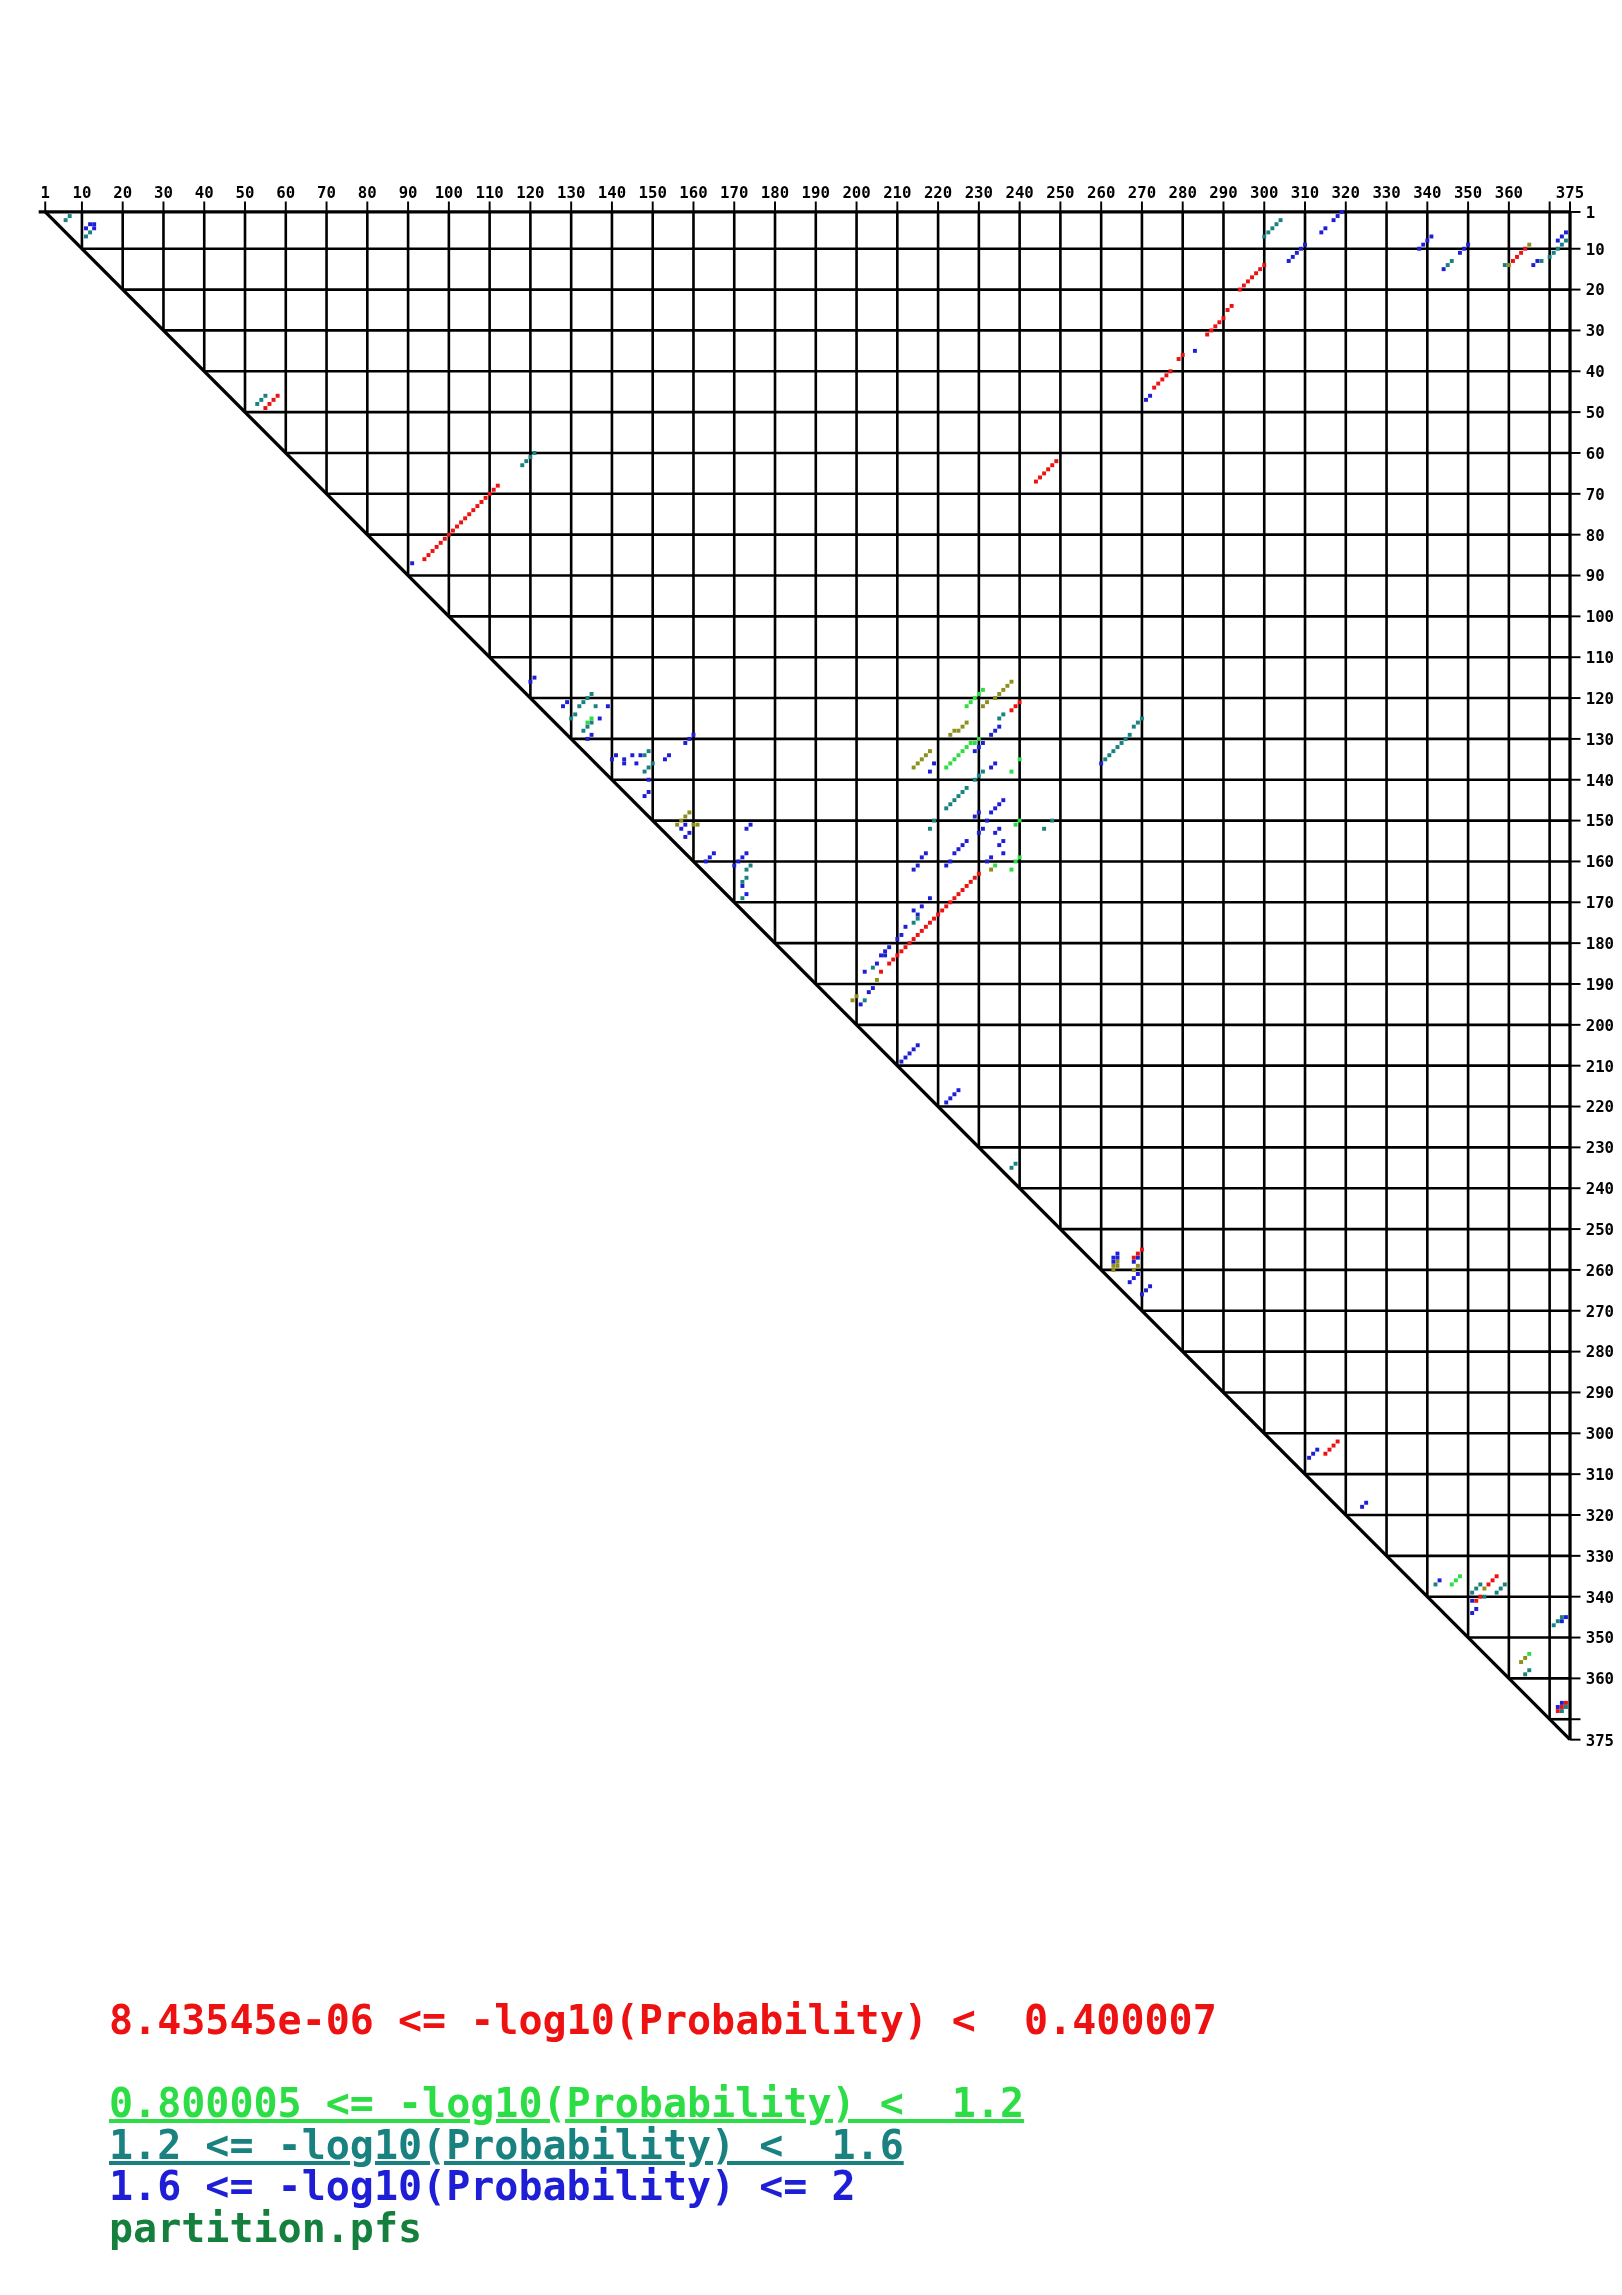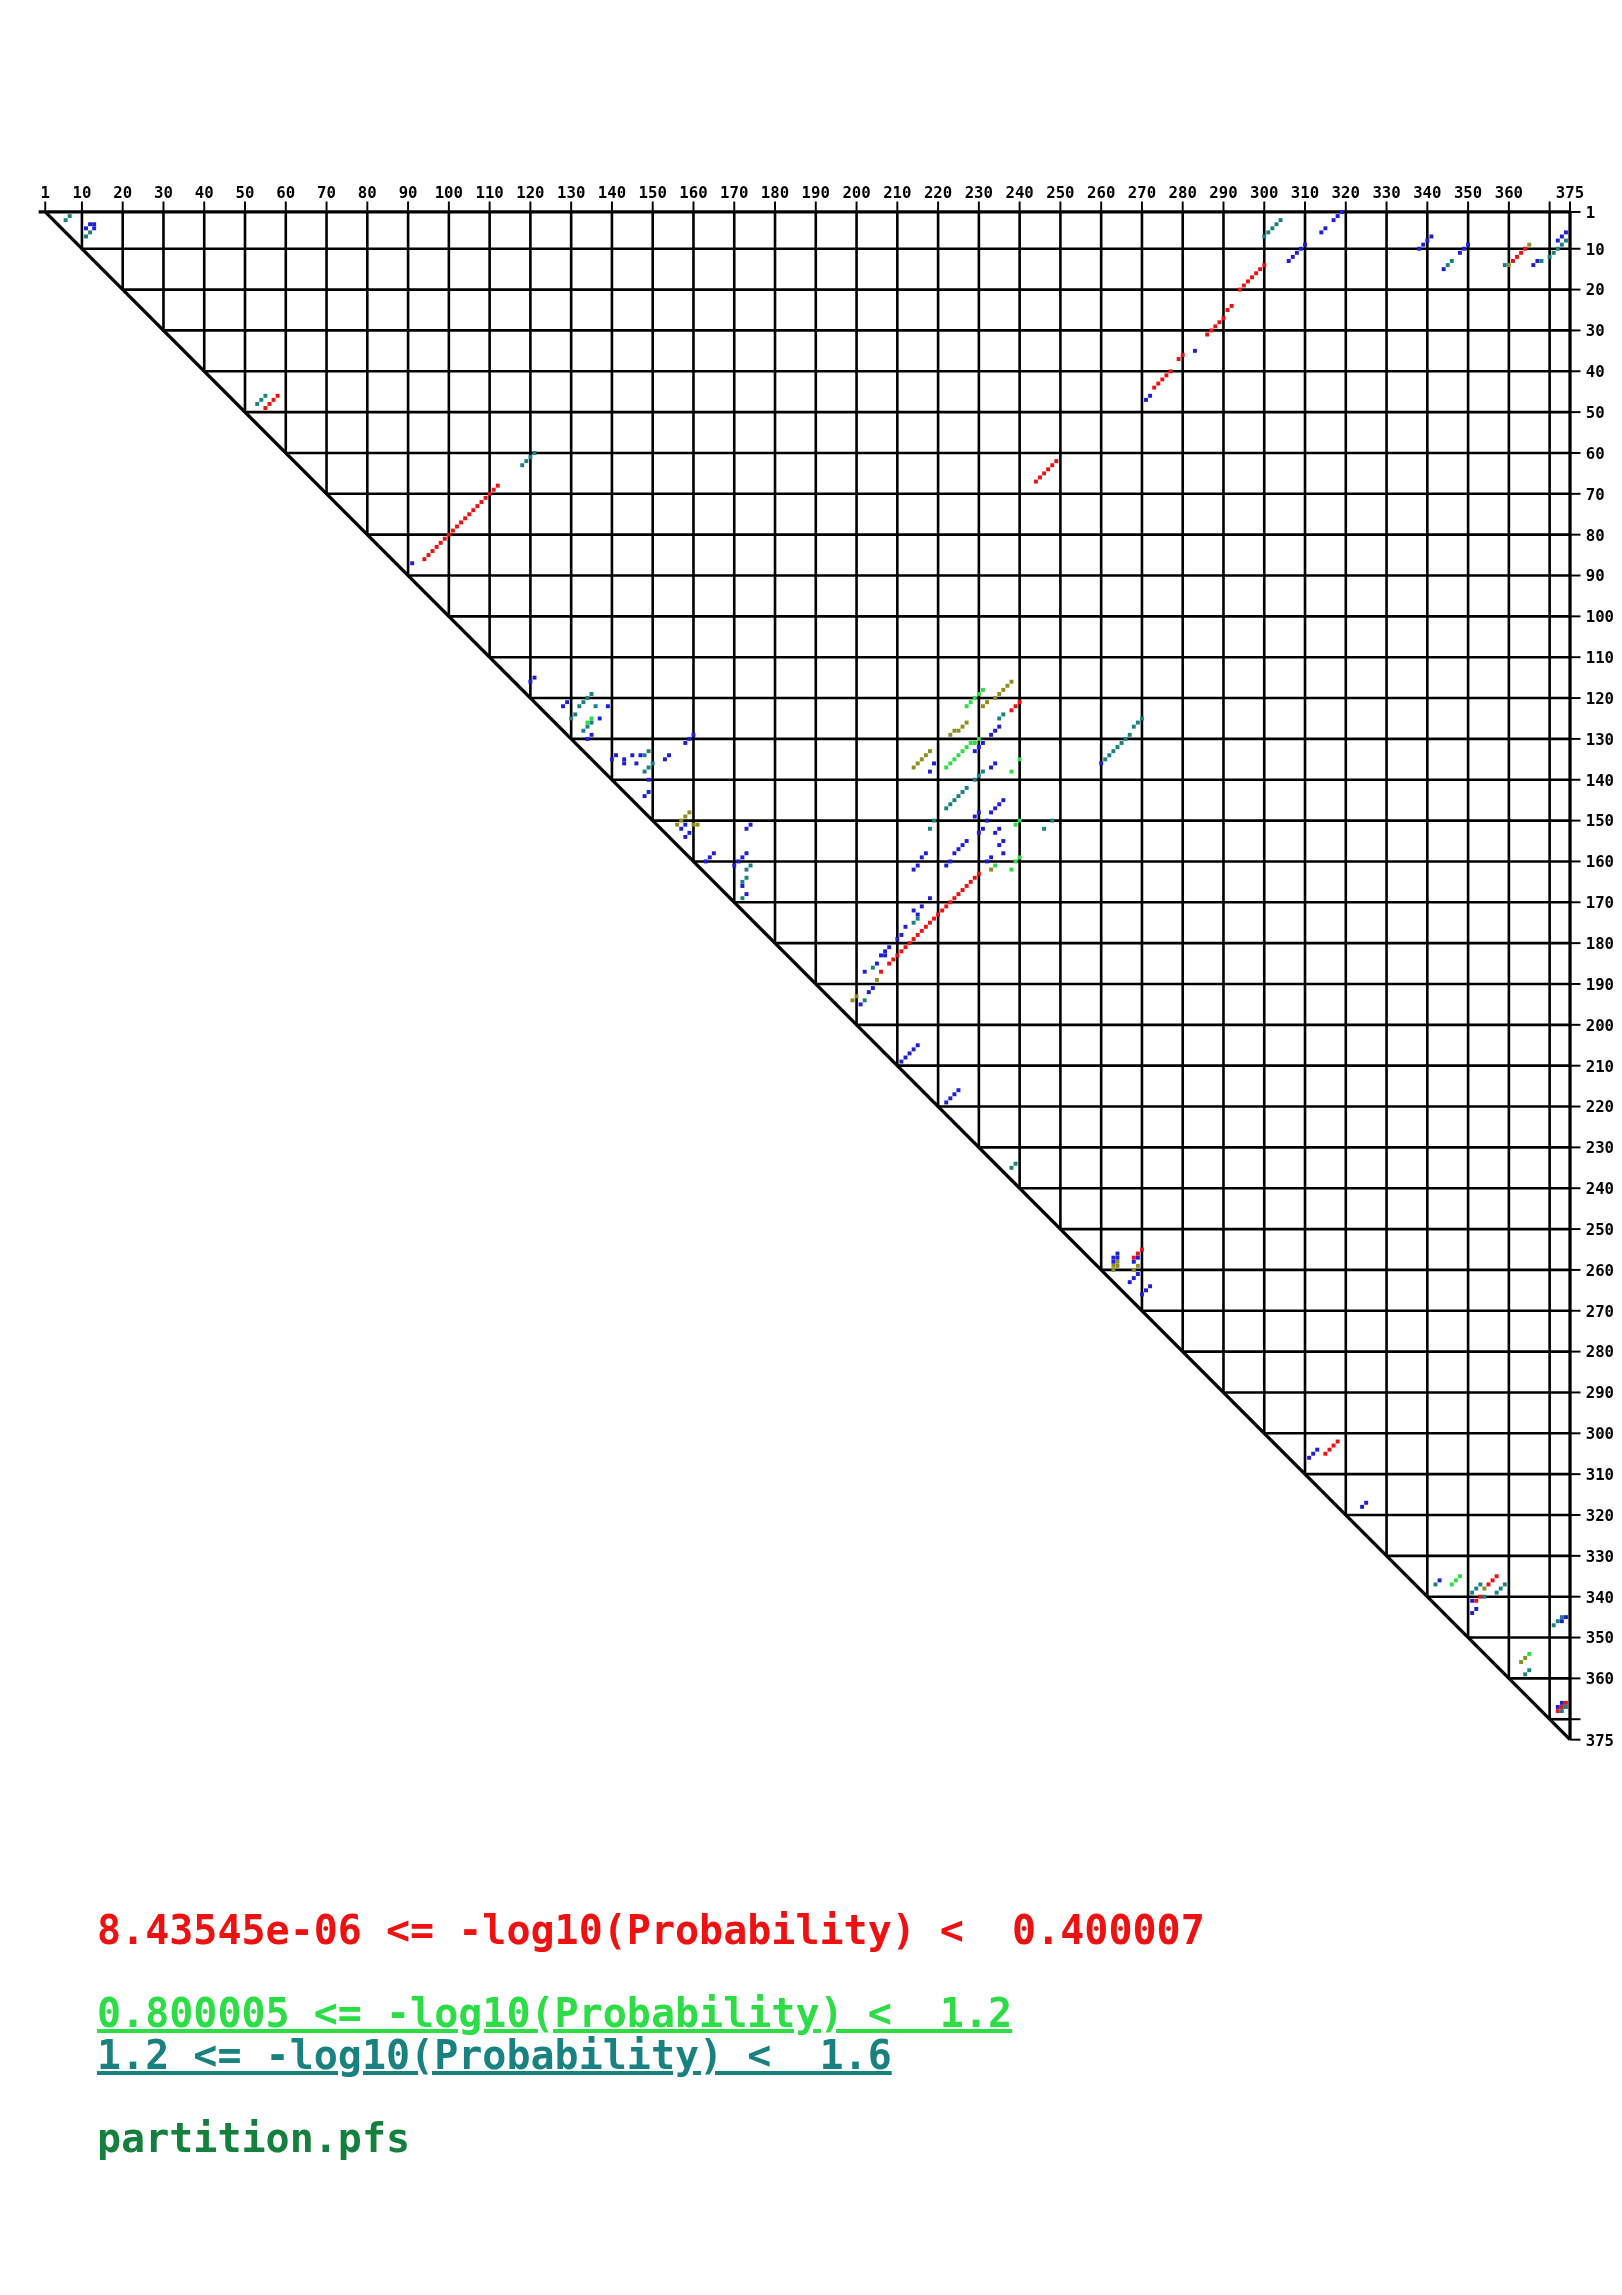--- a/index.html
+++ b/index.html
@@ -669,20 +669,21 @@
           <rect x="2377.9978" y="364.7059" width="6" height="6"></rect>
           <rect x="2384.2296" y="358.4622" width="6" height="6"></rect>
           <rect x="2390.4614" y="352.2185" width="6" height="6"></rect>
           <rect x="2384.2296" y="2475.0764999999997" width="6" height="6"></rect>
           <rect x="2390.4614" y="2468.8327999999997" width="6" height="6"></rect>
           <rect x="2377.9978" y="2606.1942" width="6" height="6"></rect>
           <rect x="2384.2296" y="2599.9505" width="6" height="6"></rect>
         </g>
       </g>
   </svg>
-  <div id="legend" style="top: 1910px; height: 256px;">
+  <div id="legend" style="top: 2000px; height: 256px; margin-left: 12px;">
       <div class="legend-line" style="top: 0px; color: rgb(238, 17, 17);">8.43545e-06 &lt;= -log10(Probability) &lt;  0.400007</div>
       <div class="legend-line" style="top: 83px; color: rgb(45, 221, 69); text-decoration: underline;">0.800005 &lt;= -log10(Probability) &lt;  1.2</div>
       <div class="legend-line" style="top: 125px; color: rgb(25, 130, 128); text-decoration: underline;">1.2 &lt;= -log10(Probability) &lt;  1.6</div>
+      <div class="legend-line" style="top: 166px; color: rgb(30, 30, 214);">1.6 &lt;= -log10(Probability) &lt;= 2</div>
       <div class="legend-line" style="top: 208px; color: #15803d;">partition.pfs</div>
     </div>
 </div>
 
 
 </body></html>

